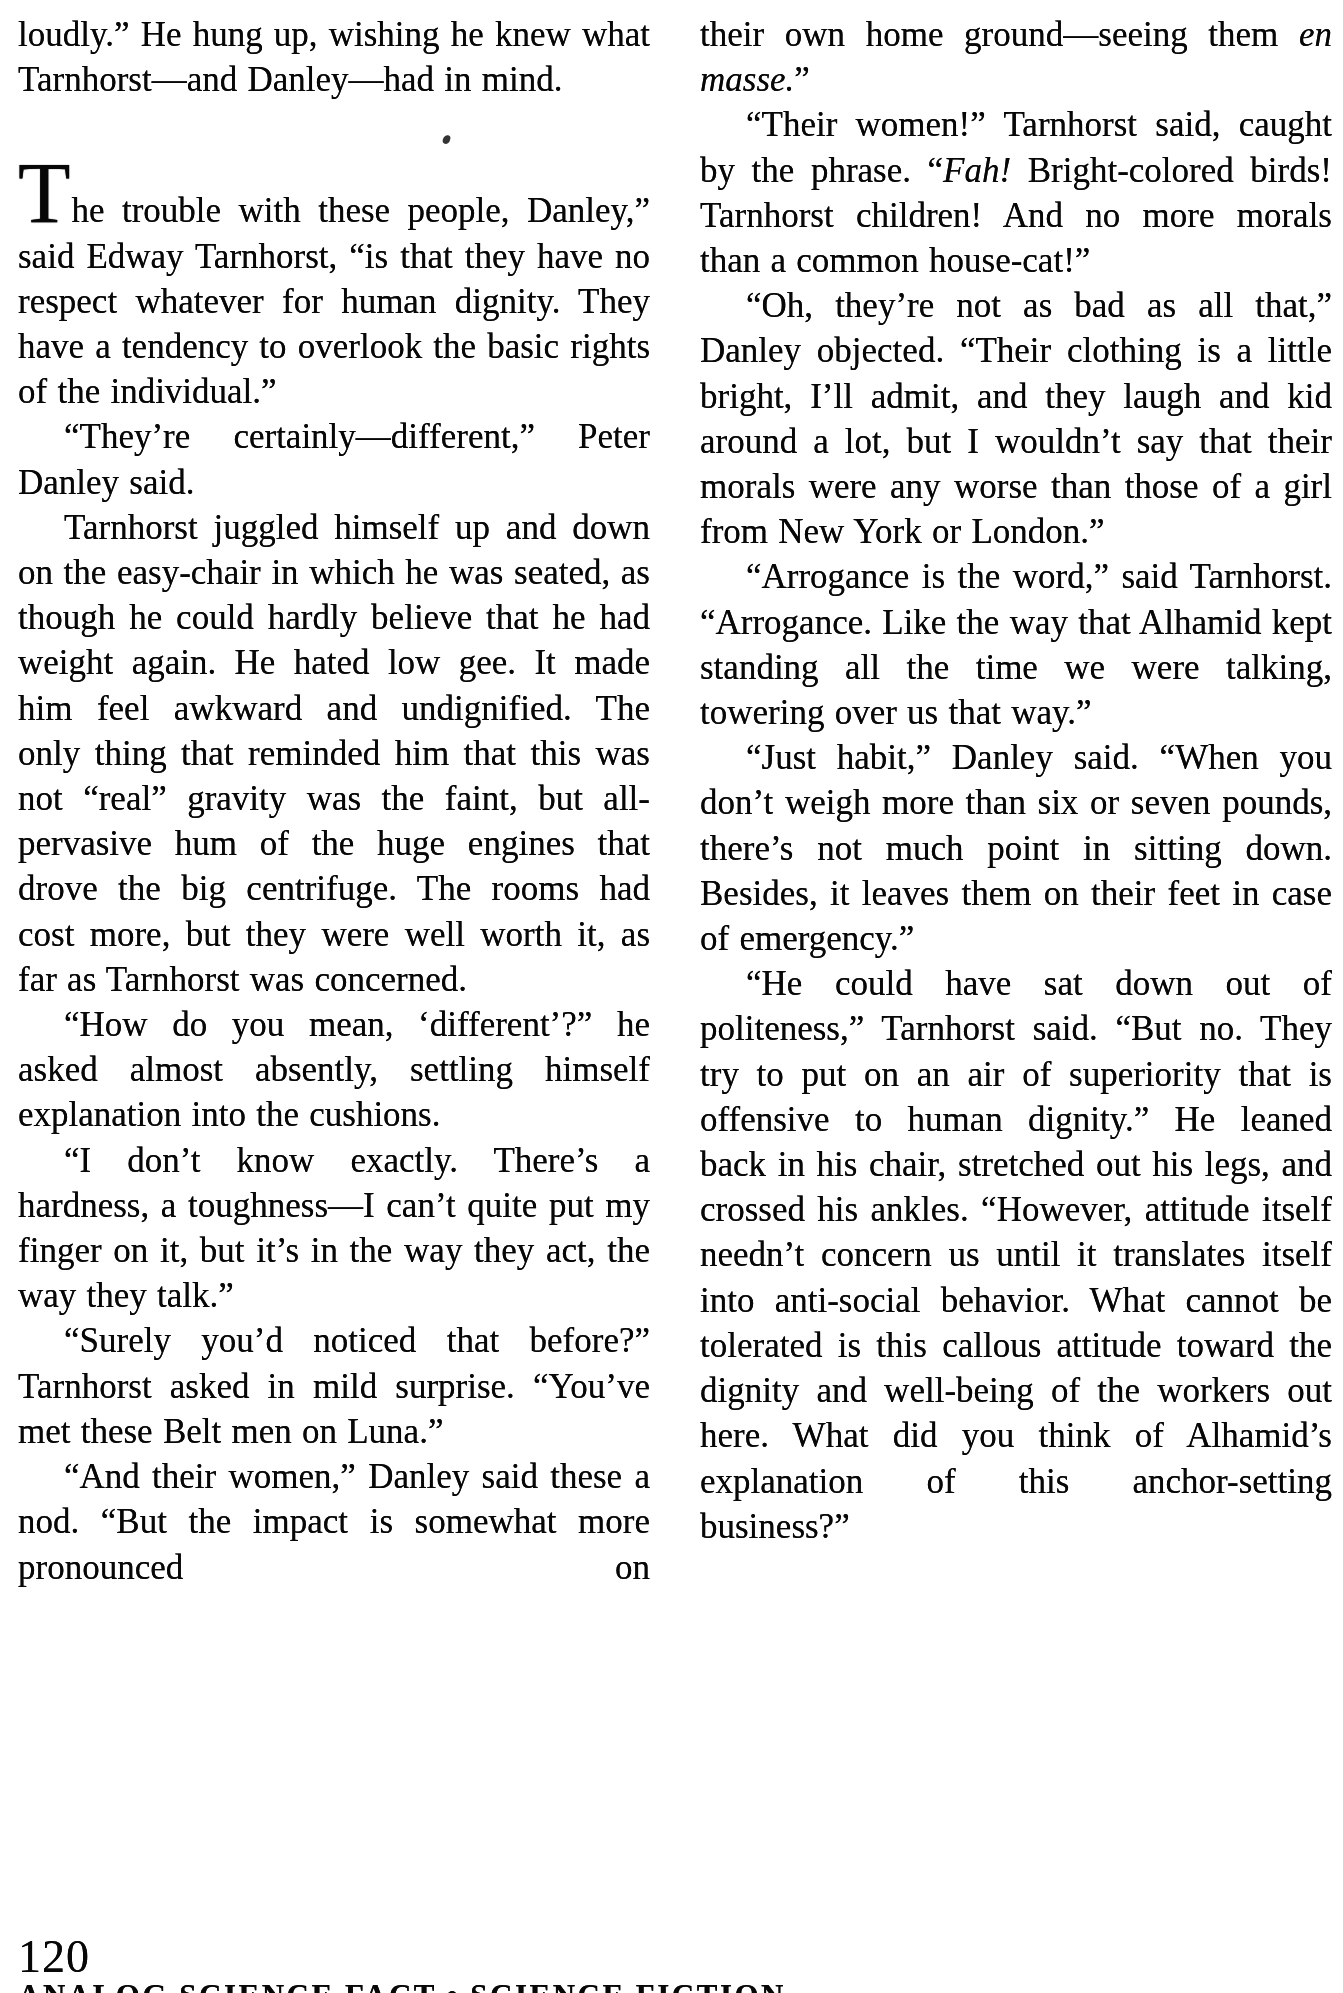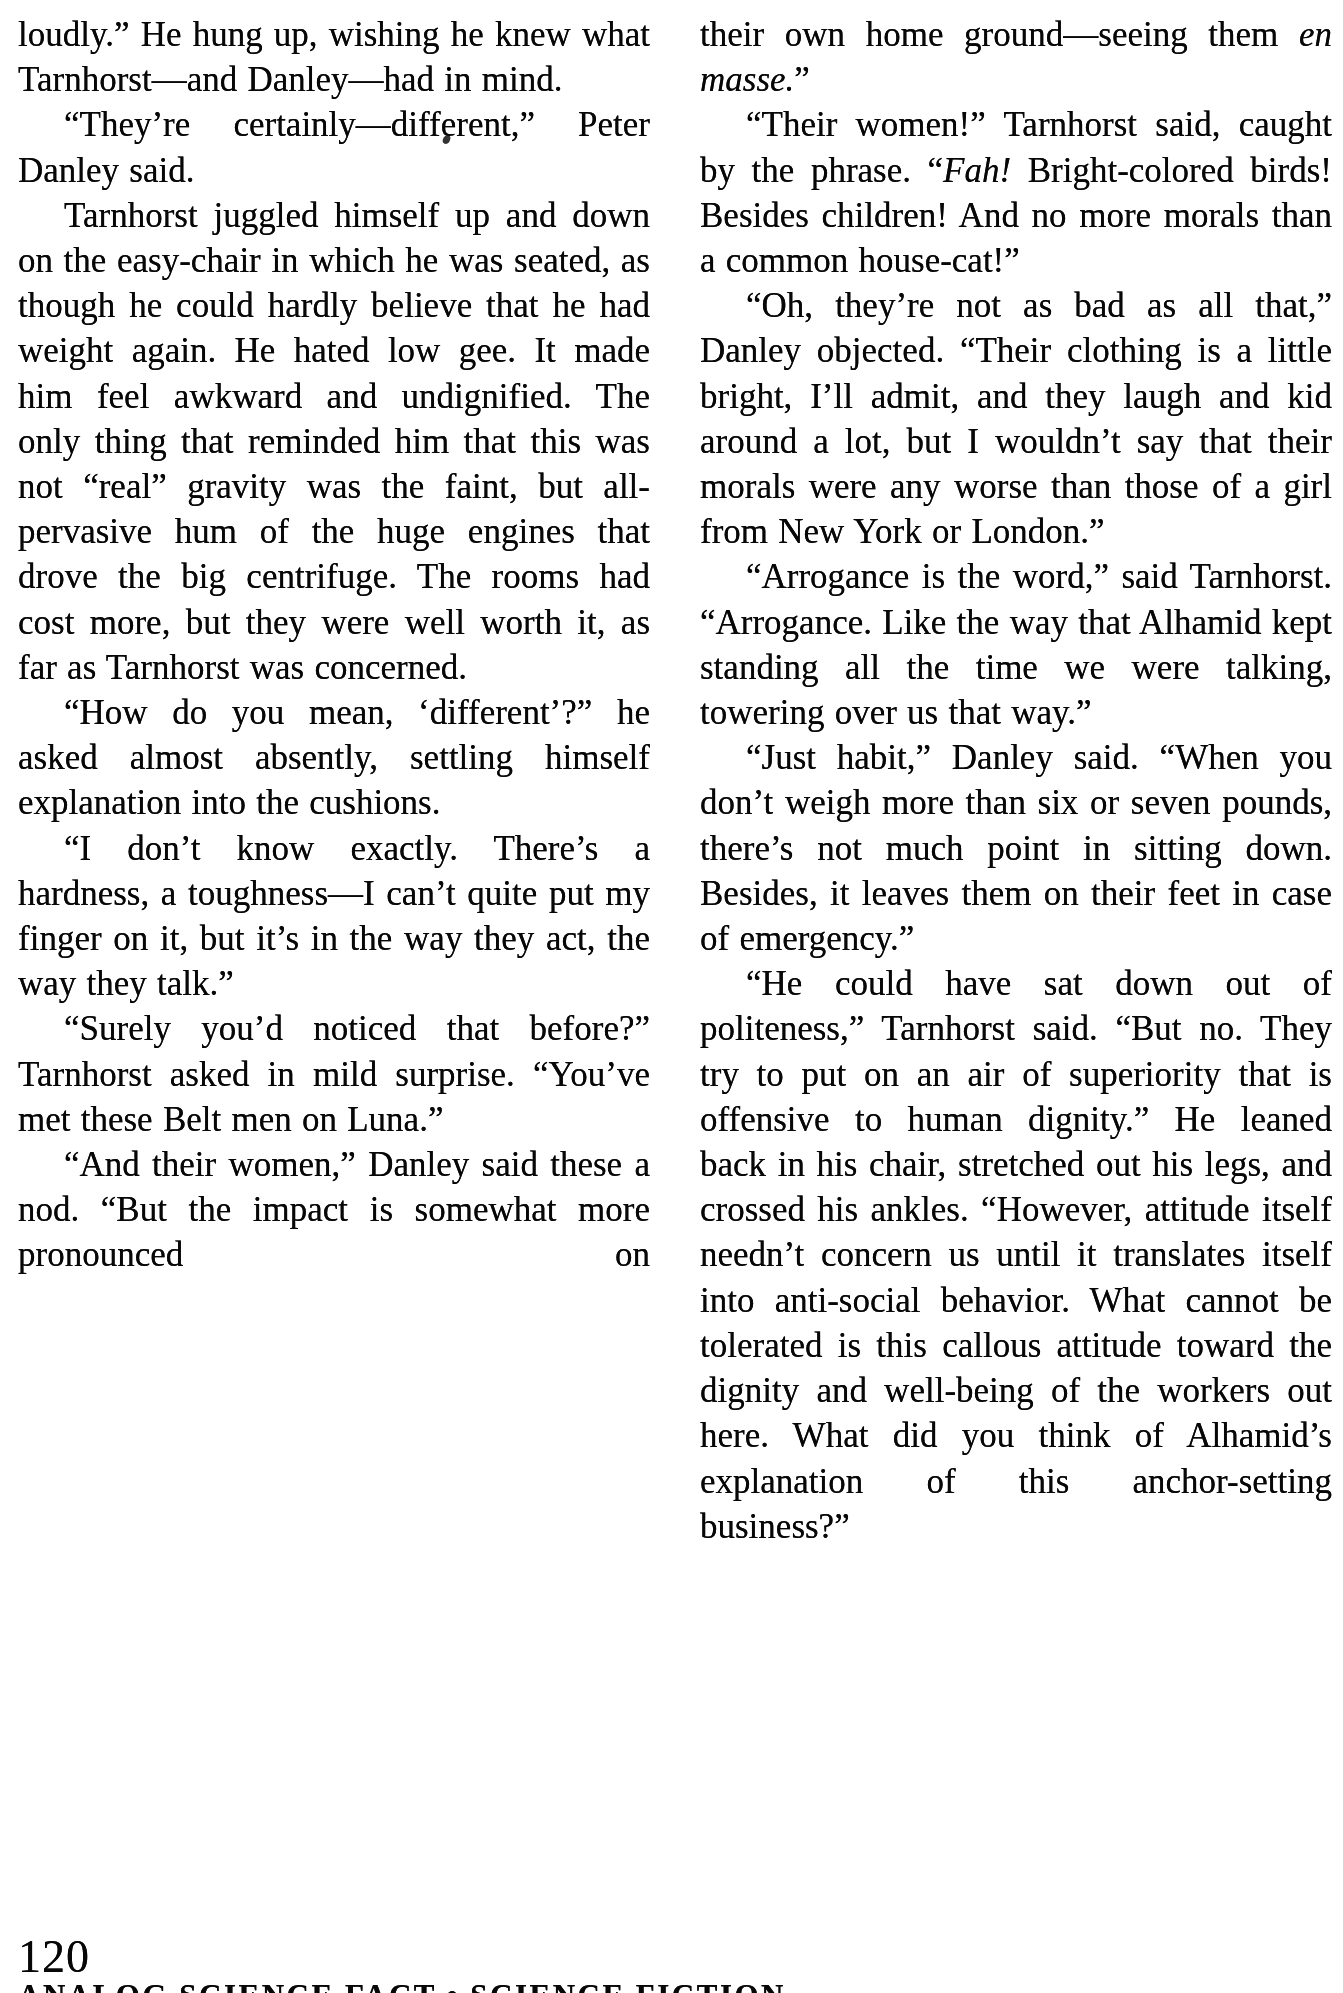--- a/index.html
+++ b/index.html
@@ -89,30 +89,31 @@
   }
 </style>
 </head>
 <body>
 
 <div class="page">
 
   <div class="columns">
     <div class="col">
         <p class="cont"><span>loudly.” He hung up, wishing he knew what Tarnhorst—and Danley—had in mind.</span></p>
+        <p class="open"><span class="initial">T</span><span>he trouble with these people, Danley,” said Edway Tarnhorst, “is that they have no respect whatever for human dignity. They have a tendency to overlook the basic rights of the individual.”</span></p>
         <p class="ind"><span>“They’re certainly—different,” Peter Danley said.</span></p>
         <p class="ind"><span>Tarnhorst juggled himself up and down on the easy-chair in which he was seated, as though he could hardly believe that he had weight again. He hated low gee. It made him feel awkward and undignified. The only thing that reminded him that this was not “real” gravity was the faint, but all-pervasive hum of the huge engines that drove the big centrifuge. The rooms had cost more, but they were well worth it, as far as Tarnhorst was concerned.</span></p>
         <p class="ind"><span>“How do you mean, ‘different’?” he asked almost absently, settling himself explanation into the cushions.</span></p>
         <p class="ind"><span>“I don’t know exactly. There’s a hardness, a toughness—I can’t quite put my finger on it, but it’s in the way they act, the way they talk.”</span></p>
         <p class="ind"><span>“Surely you’d noticed that before?” Tarnhorst asked in mild surprise. “You’ve met these Belt men on Luna.”</span></p>
         <p class="ind flush-last"><span>“And their women,” Danley said these a nod. “But the impact is somewhat more pronounced on</span></p>
       </div>
     <div class="col">
         <p class="cont"><span>their own home ground—seeing them </span><i>en masse.</i><span>”</span></p>
-        <p class="ind"><span>“Their women!” Tarnhorst said, caught by the phrase. “</span><i>Fah!</i><span> Bright-colored birds! Besides children! And no more morals than a common house-cat!”</span></p>
+        <p class="ind"><span>“Their women!” Tarnhorst said, caught by the phrase. “</span><i>Fah!</i><span> Bright-colored birds! Tarnhorst children! And no more morals than a common house-cat!”</span></p>
         <p class="ind"><span>“Oh, they’re not as bad as all that,” Danley objected. “Their clothing is a little bright, I’ll admit, and they laugh and kid around a lot, but I wouldn’t say that their morals were any worse than those of a girl from New York or London.”</span></p>
         <p class="ind"><span>“Arrogance is the word,” said Tarnhorst. “Arrogance. Like the way that Alhamid kept standing all the time we were talking, towering over us that way.”</span></p>
         <p class="ind"><span>“Just habit,” Danley said. “When you don’t weigh more than six or seven pounds, there’s not much point in sitting down. Besides, it leaves them on their feet in case of emergency.”</span></p>
         <p class="ind"><span>“He could have sat down out of politeness,” Tarnhorst said. “But no. They try to put on an air of superiority that is offensive to human dignity.” He leaned back in his chair, stretched out his legs, and crossed his ankles. “However, attitude itself needn’t concern us until it translates itself into anti-social behavior. What cannot be tolerated is this callous attitude toward the dignity and well-being of the workers out here. What did you think of Alhamid’s explanation of this anchor-setting business?”</span></p>
       </div>
   </div>
 
   <div class="ink-speck"></div>
 
   <div class="footer">

